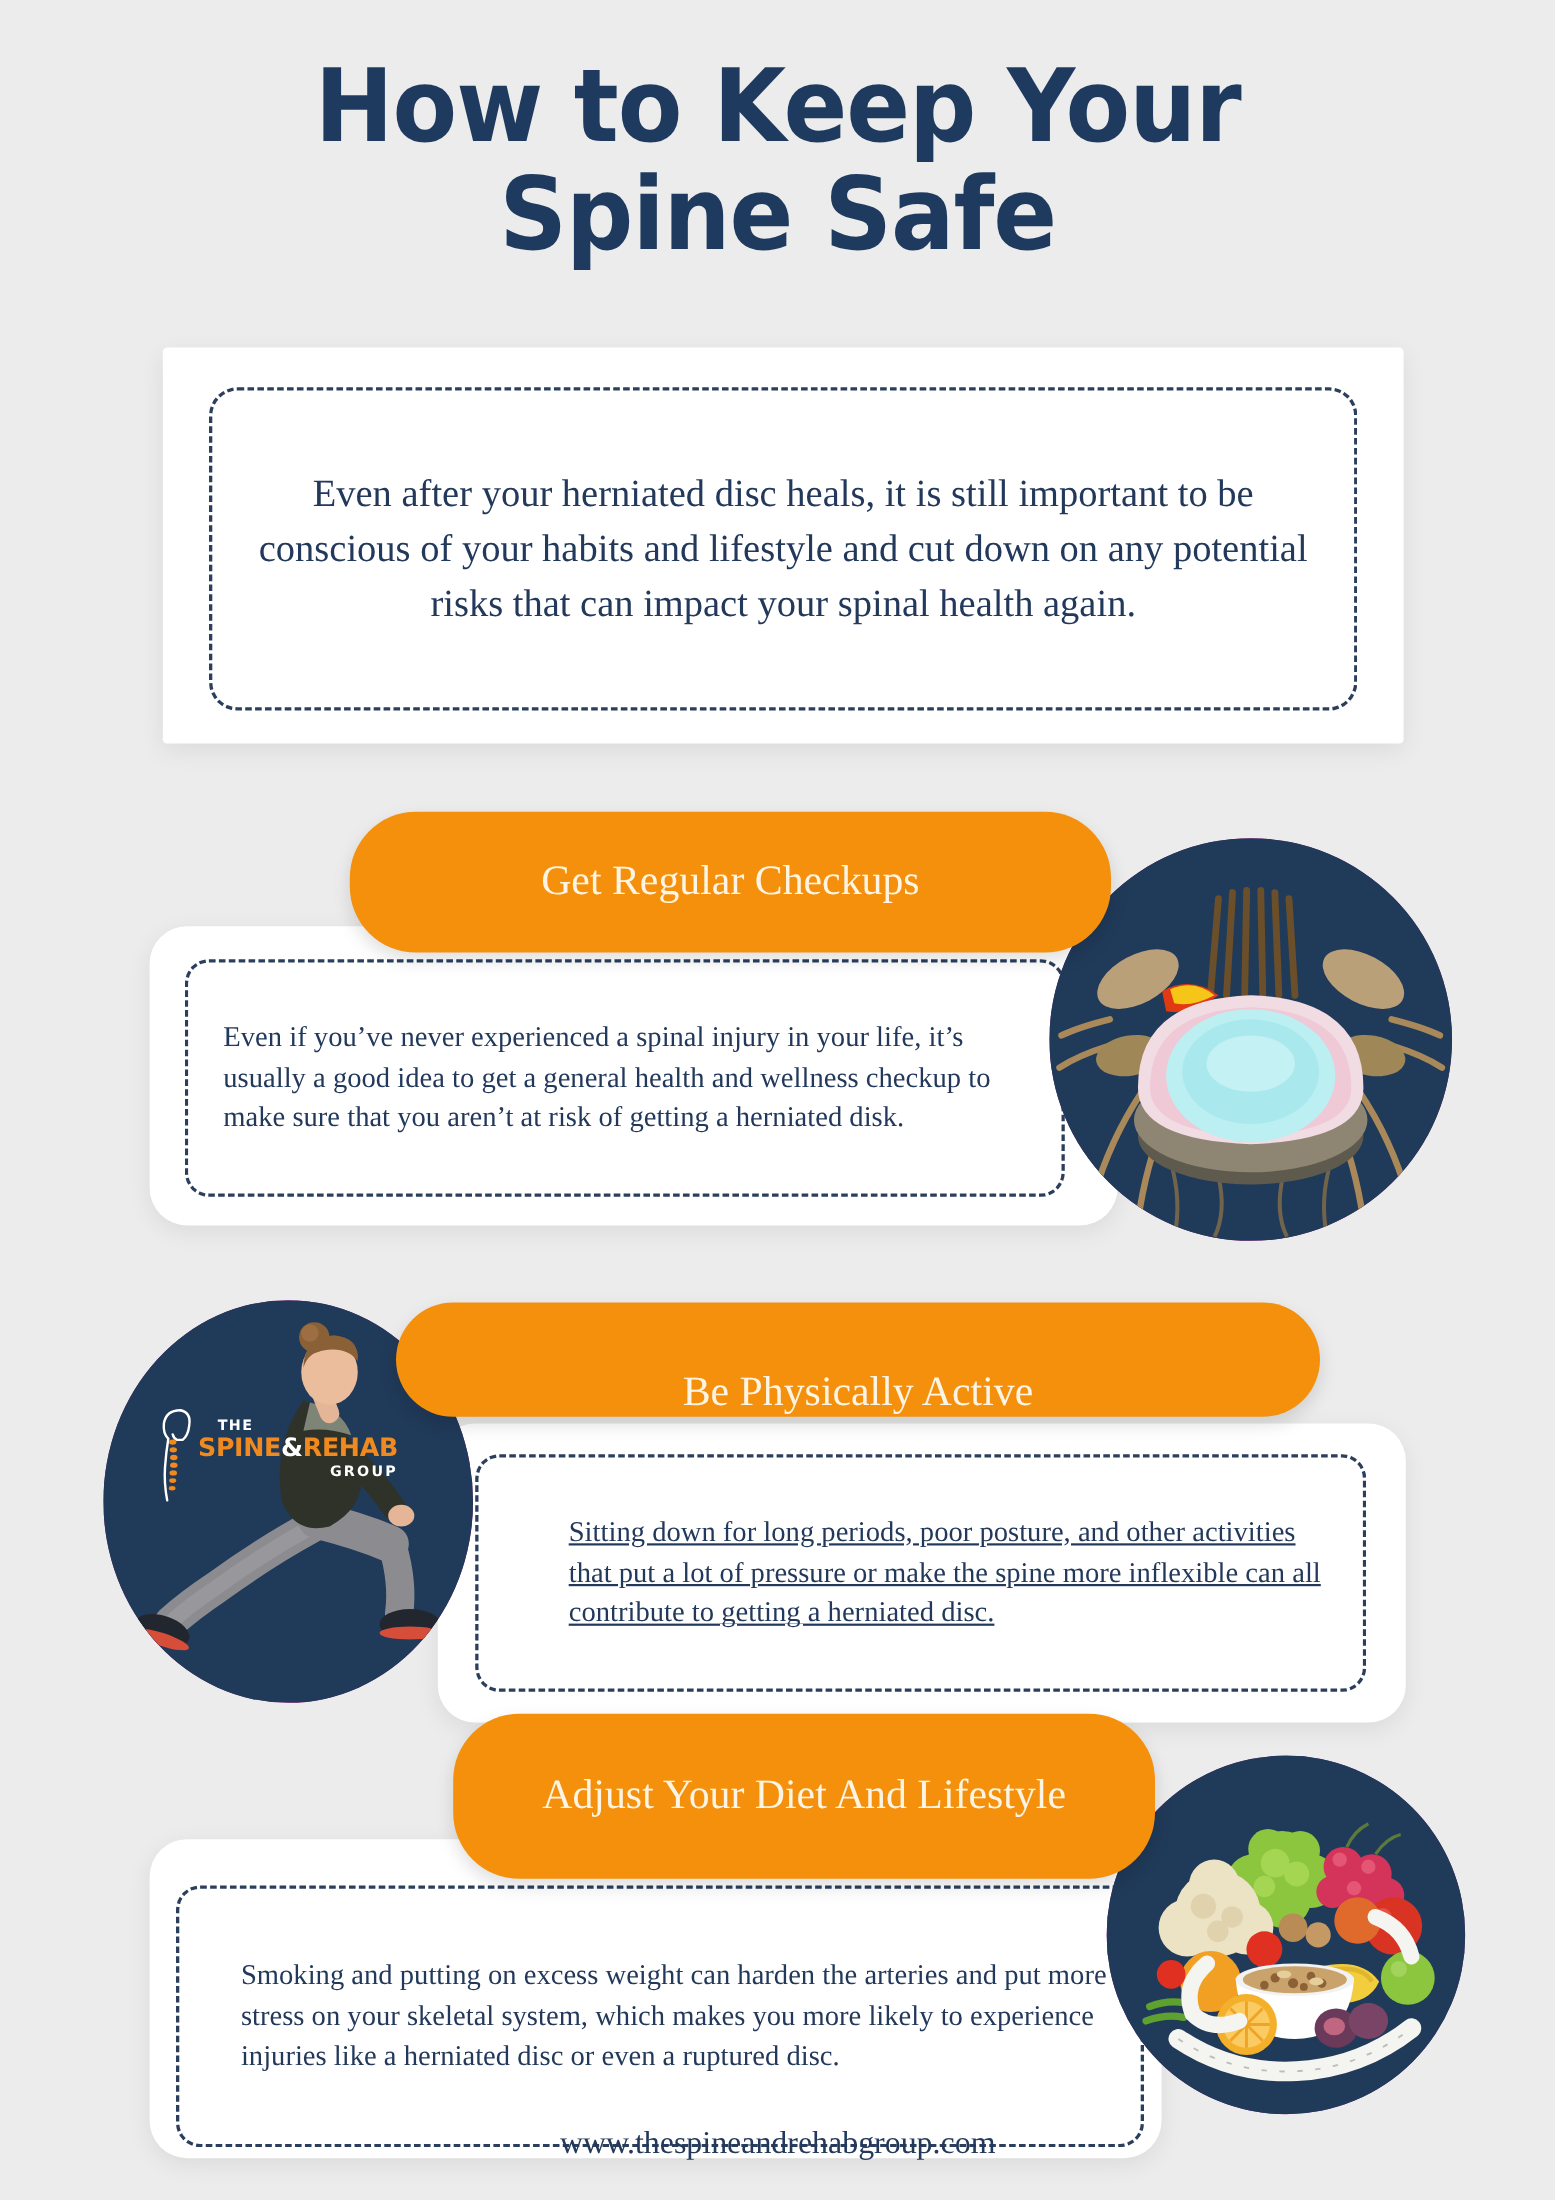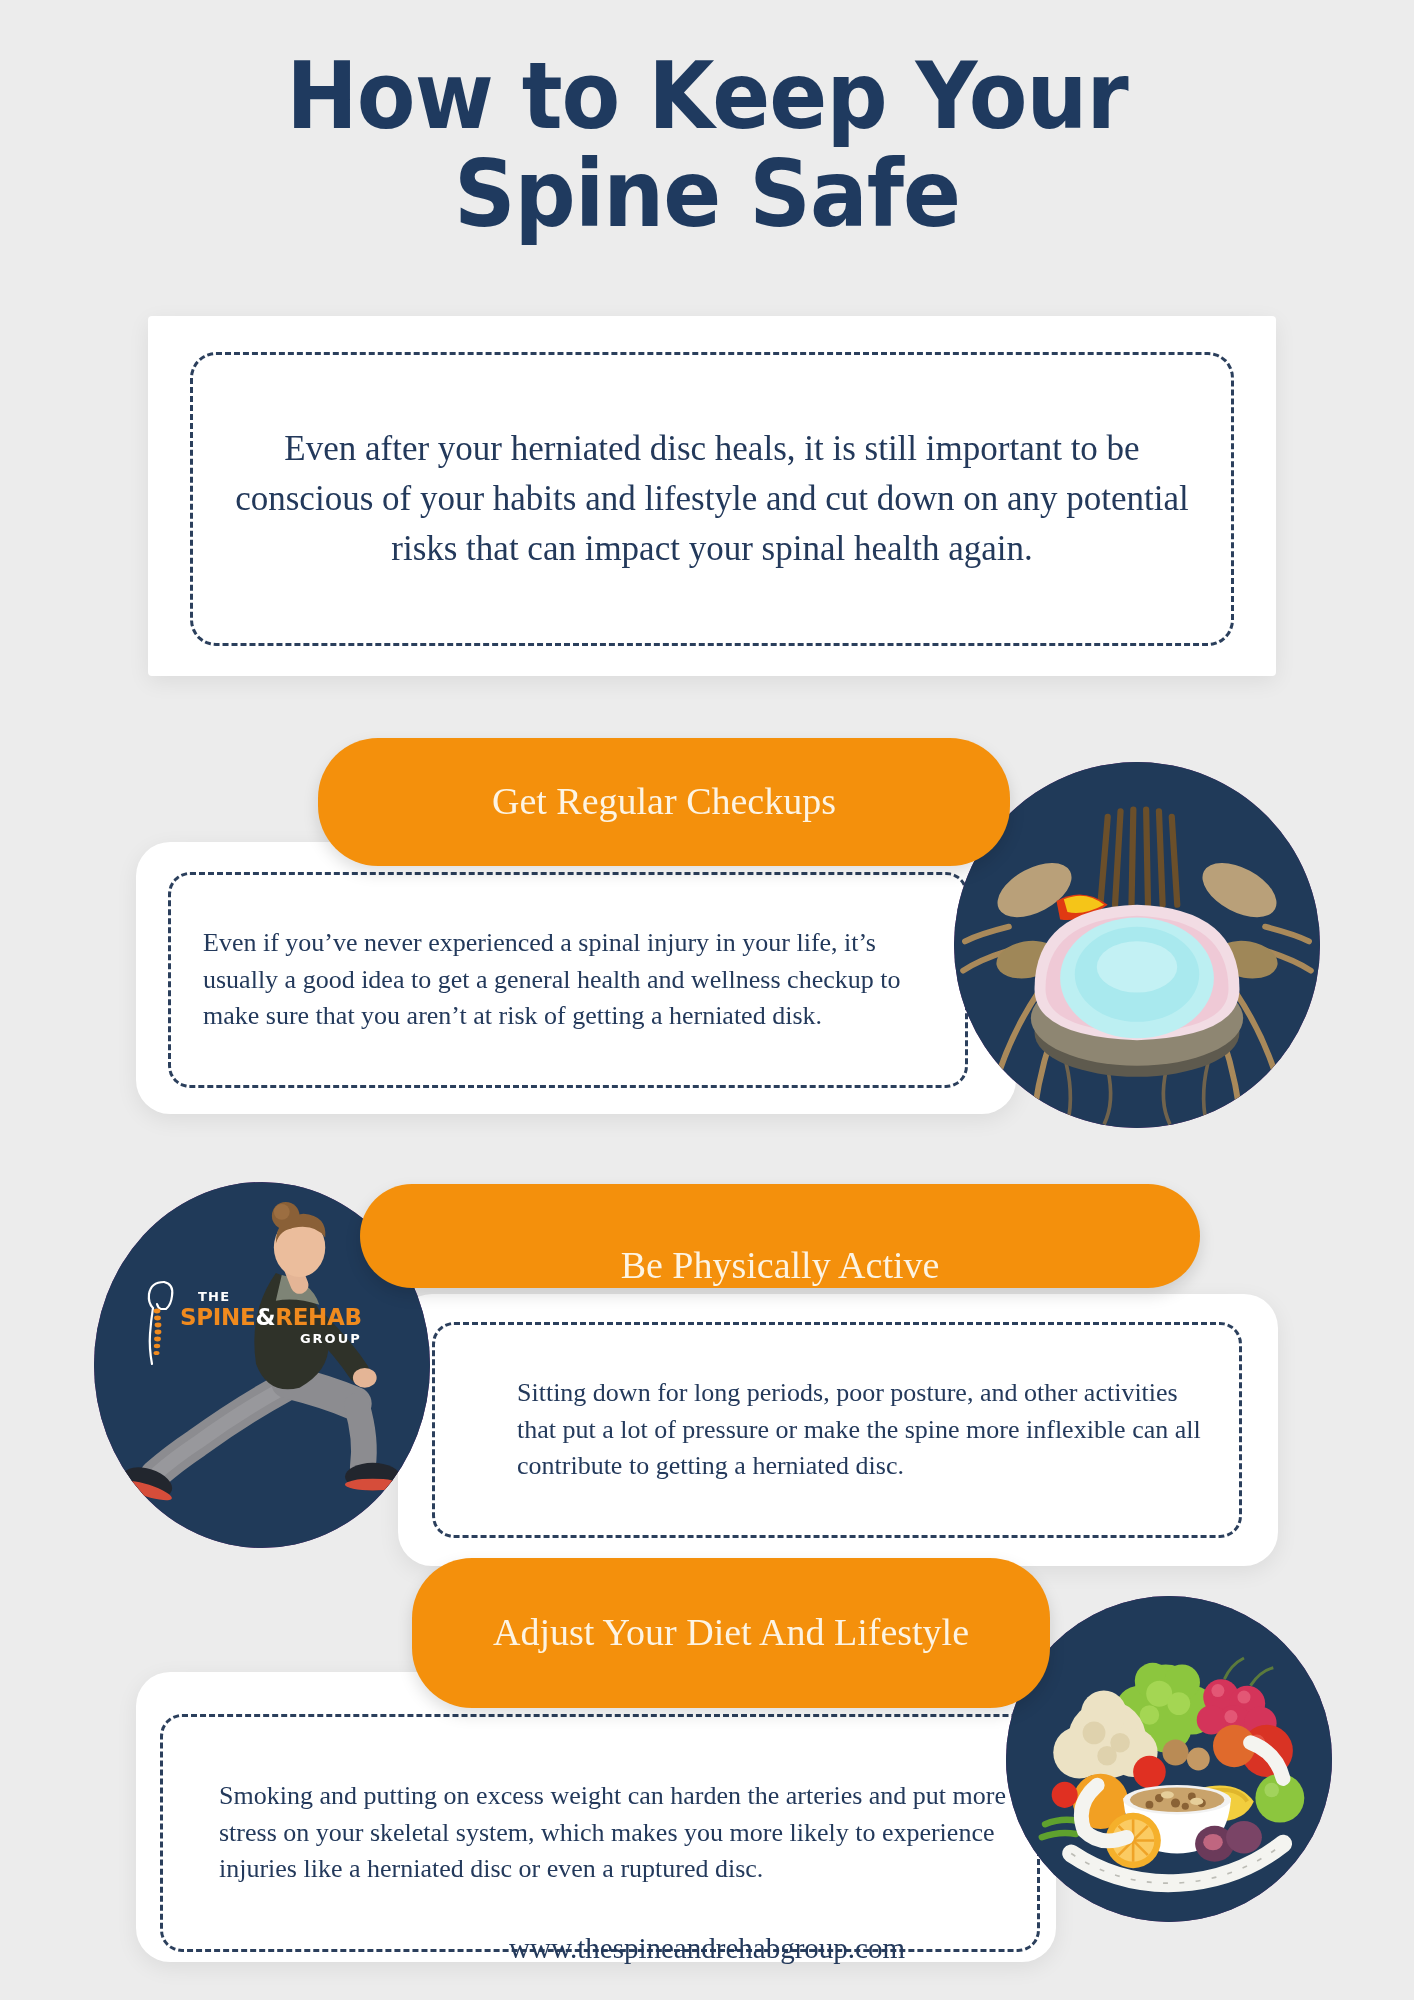--- a/index.html
+++ b/index.html
@@ -122,21 +122,21 @@
   #sec1 .card   { top: 104px; left: 136px; width: 880px; height: 272px; }
   #sec1 .card-dashed { top: 134px; left: 168px; width: 800px; height: 216px; }
   #sec1 .card-text { padding-left: 32px; padding-right: 26px; }
   #sec1 .pill   { top: 0px; left: 318px; width: 692px; height: 128px; }
   #sec1 .photo-circle { top: 24px; left: 954px; width: 366px; height: 366px; }
 
   
   #sec2 { top: 1182px; height: 400px; }
   #sec2 .card   { top: 112px; left: 398px; width: 880px; height: 272px; }
   #sec2 .card-dashed { top: 140px; left: 432px; width: 810px; height: 216px; }
-  #sec2 .card-text { padding-left: 82px; padding-right: 20px; }
+  #sec2 .card-text { padding-left: 82px; padding-right: 20px; text-decoration: underline; }
   #sec2 .pill   { top: 2px; left: 360px; width: 840px; height: 104px; align-items: flex-end; }
   #sec2 .photo-circle { top: 0px; left: 94px; width: 336px; height: 366px; }
 
   
   #sec3 { top: 1558px; height: 400px; }
   #sec3 .card   { top: 114px; left: 136px; width: 920px; height: 290px; }
   #sec3 .card-dashed { top: 156px; left: 160px; width: 880px; height: 238px; }
   #sec3 .card-text { padding-left: 56px; padding-right: 20px; }
   #sec3 .pill   { top: 0px; left: 412px; width: 638px; height: 150px; }
   #sec3 .photo-circle { top: 38px; left: 1006px; width: 326px; height: 326px; }

